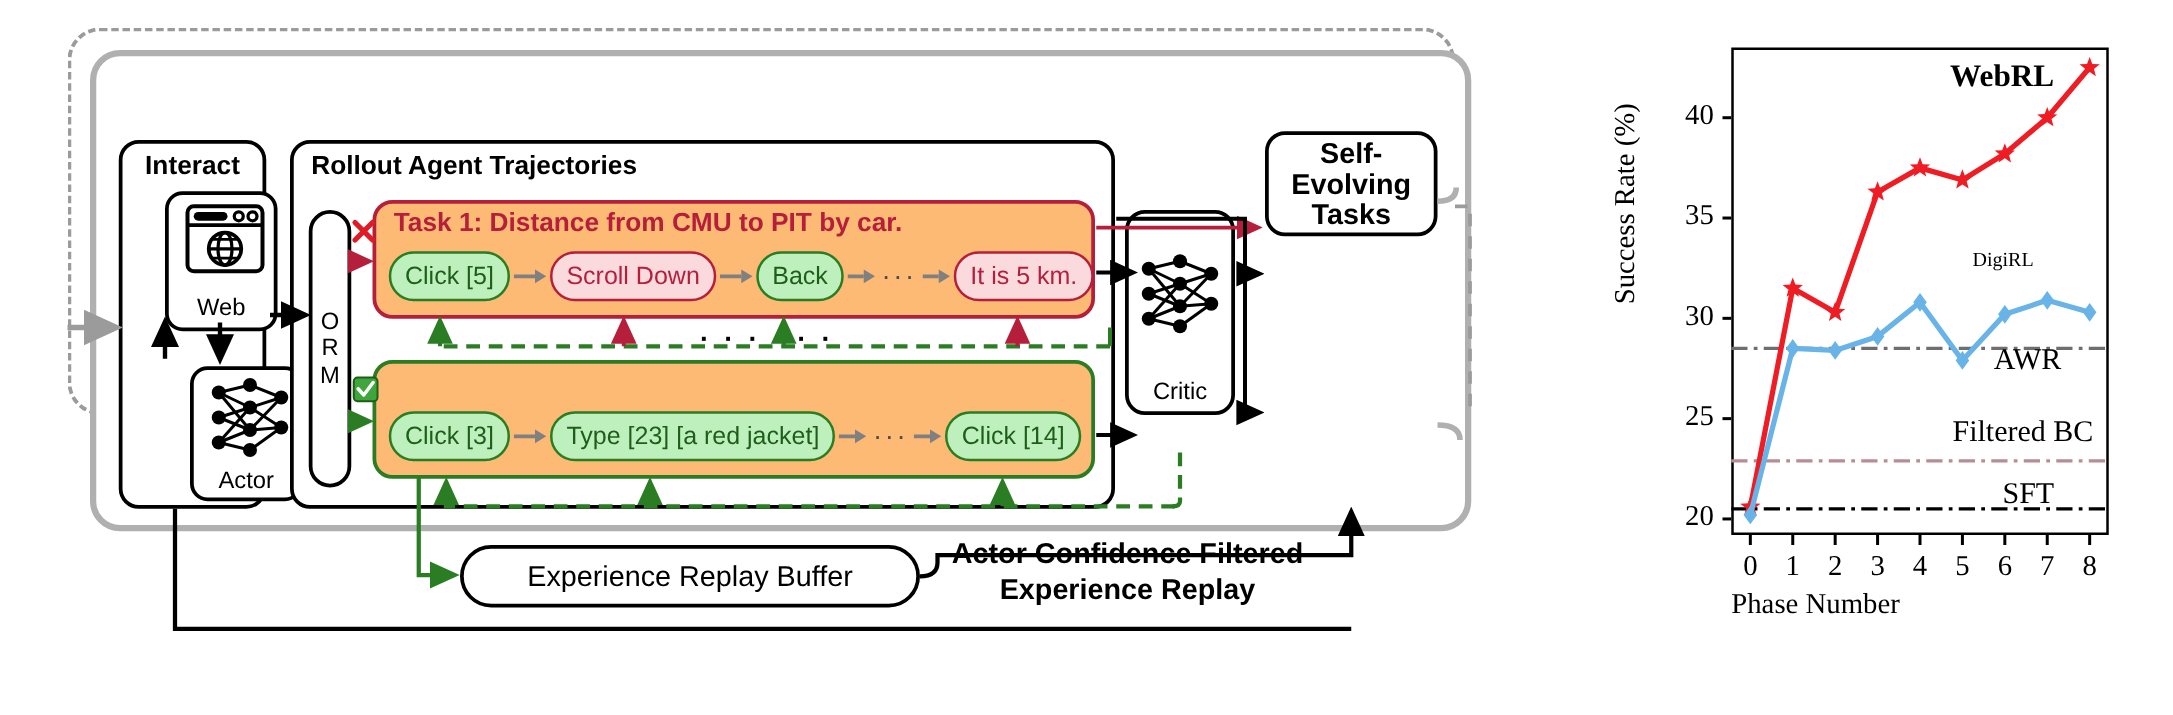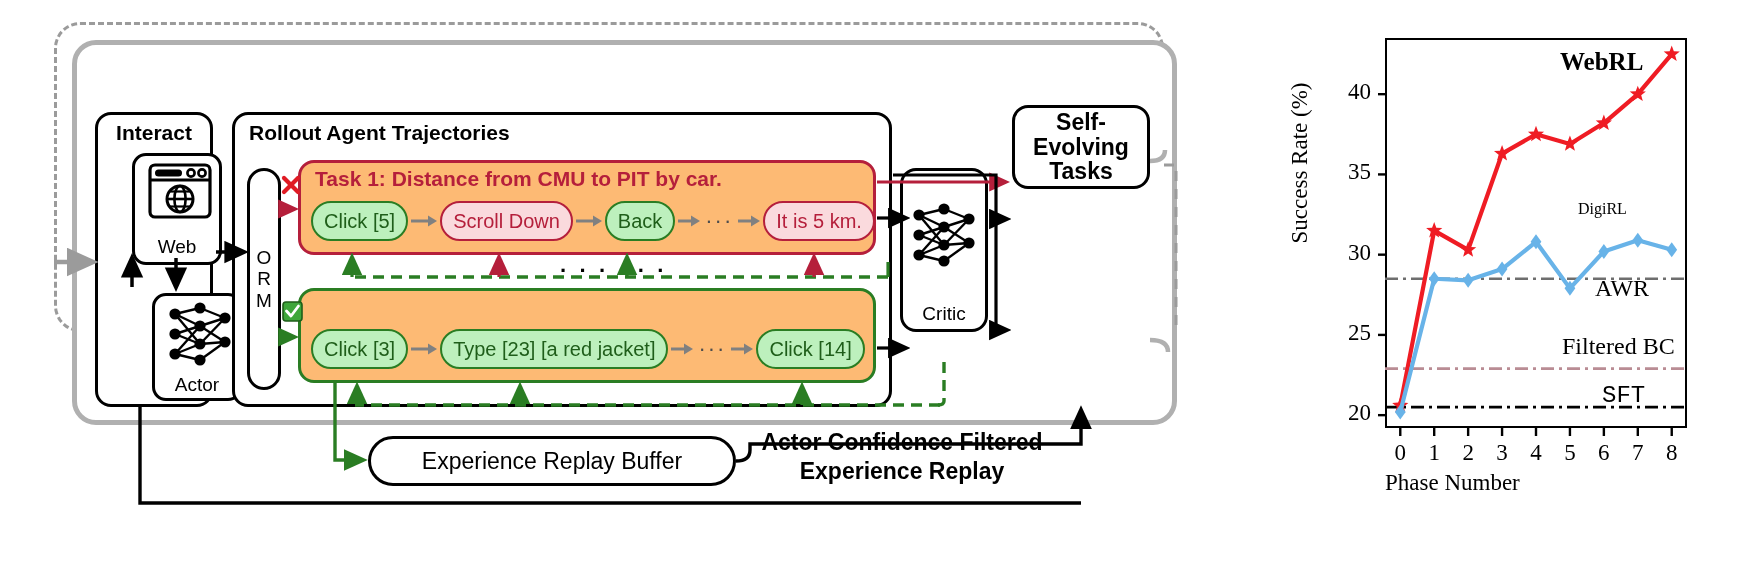--- a/index.html
+++ b/index.html
@@ -111,21 +111,21 @@
            transform:rotate(-90deg); transform-origin:center;
            font-family:"Liberation Serif", serif; font-size:23px; color:#000; text-align:center; }
   #xtitle{ position:absolute; left:195px; top:470px; width:302px; text-align:left;
            font-family:"Liberation Serif", serif; font-size:23px; color:#000; }
   .ann{ position:absolute; font-family:"Liberation Serif", serif; color:#000; white-space:nowrap; }
   #ann-webrl{ left:370px; top:48px; font-size:25px; font-weight:bold;
               font-family:"Liberation Serif", serif; }
   #ann-digirl{ left:388px; top:200px; font-size:16px; }
   #ann-awr{ left:405px; top:275px; font-size:24px; }
   #ann-fbc{ left:372px; top:333px; font-size:24px; }
-  #ann-sft{ left:412px; top:382px; font-size:24px;font-family:Liberation Mono, monospace; }
+  #ann-sft{ left:412px; top:382px; font-size:24px; }
 </style>
 </head>
 <body>
 
 <div class="root">
 
   <div id="diagram">
 
     <div class="dashed-outer"></div>
     <div class="grey-panel"></div>

